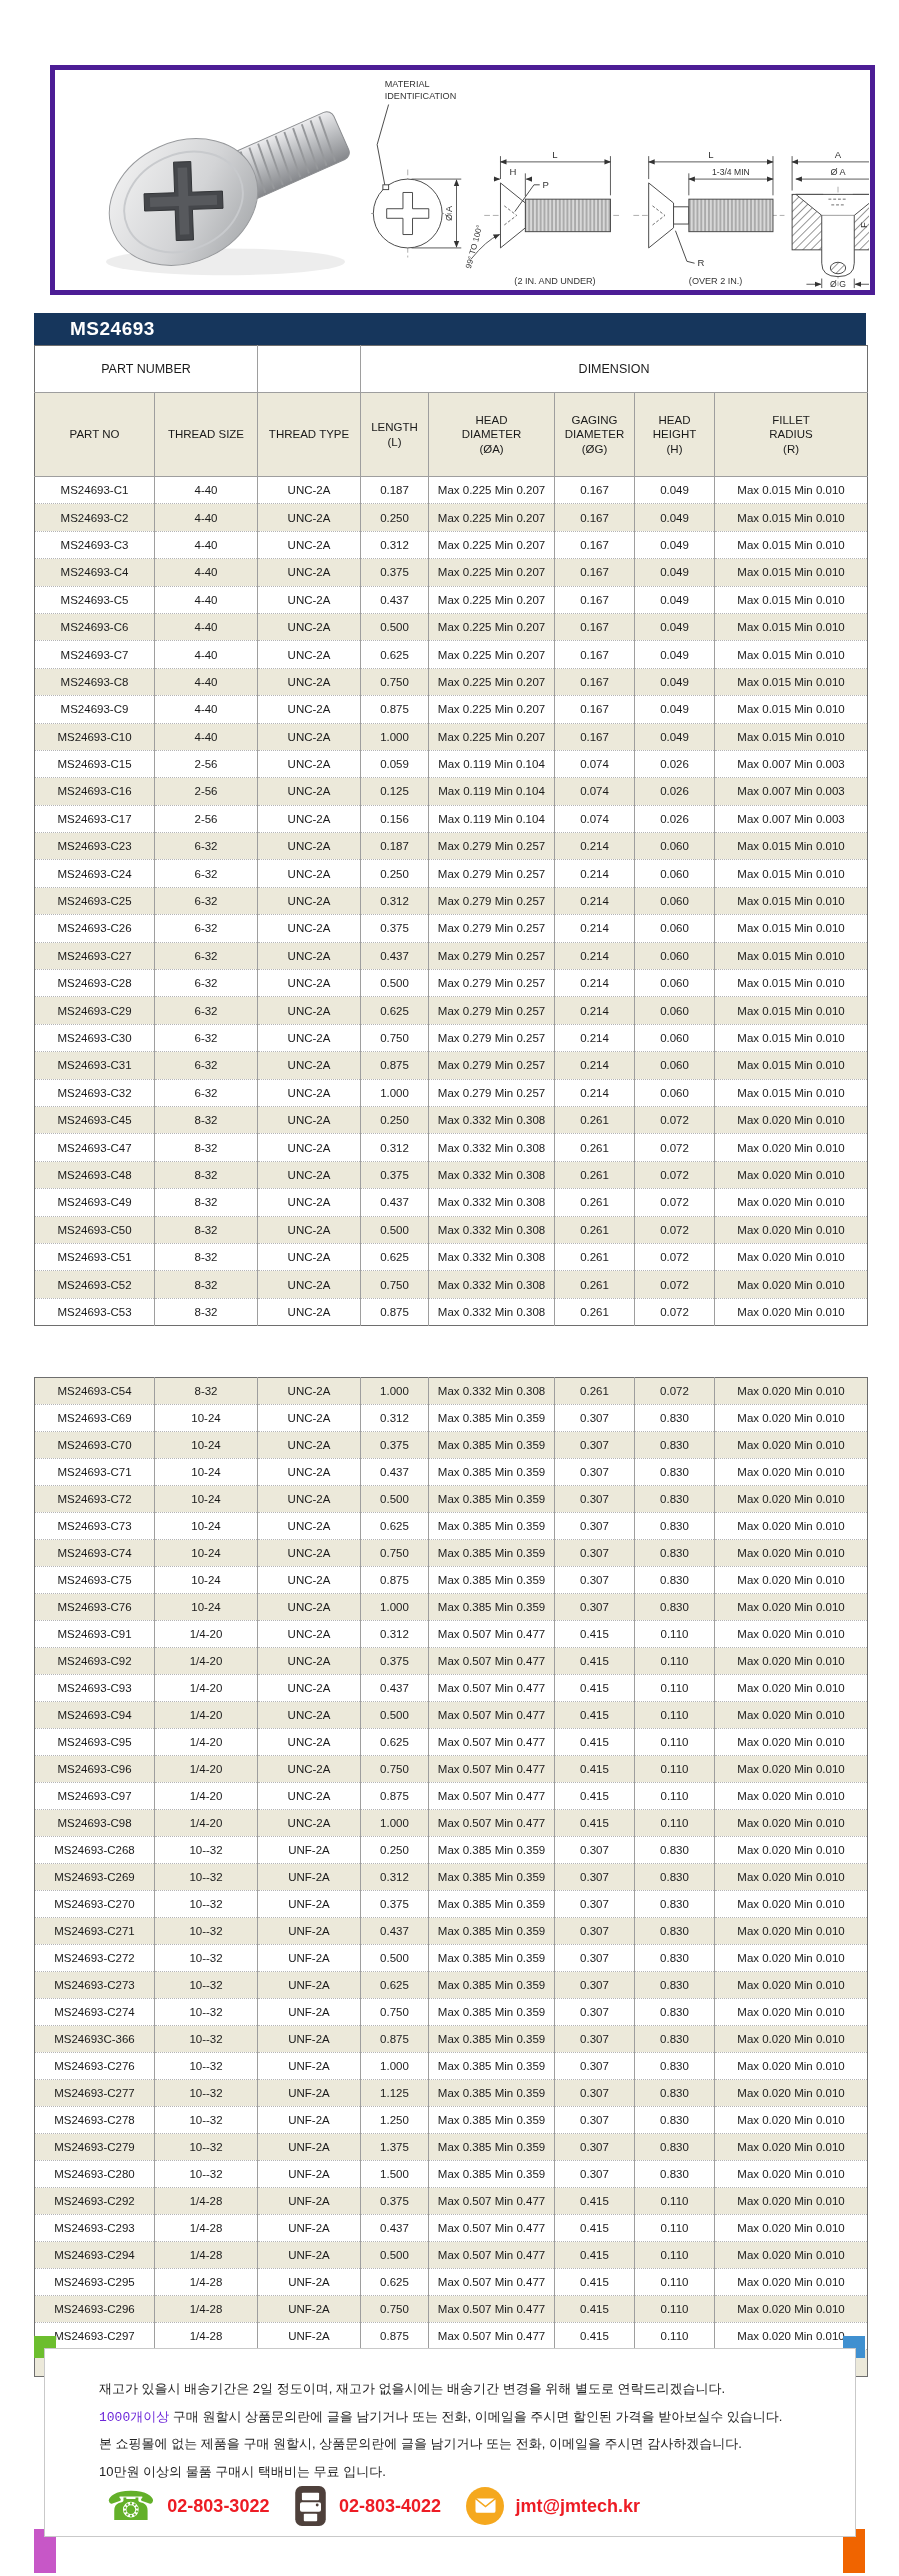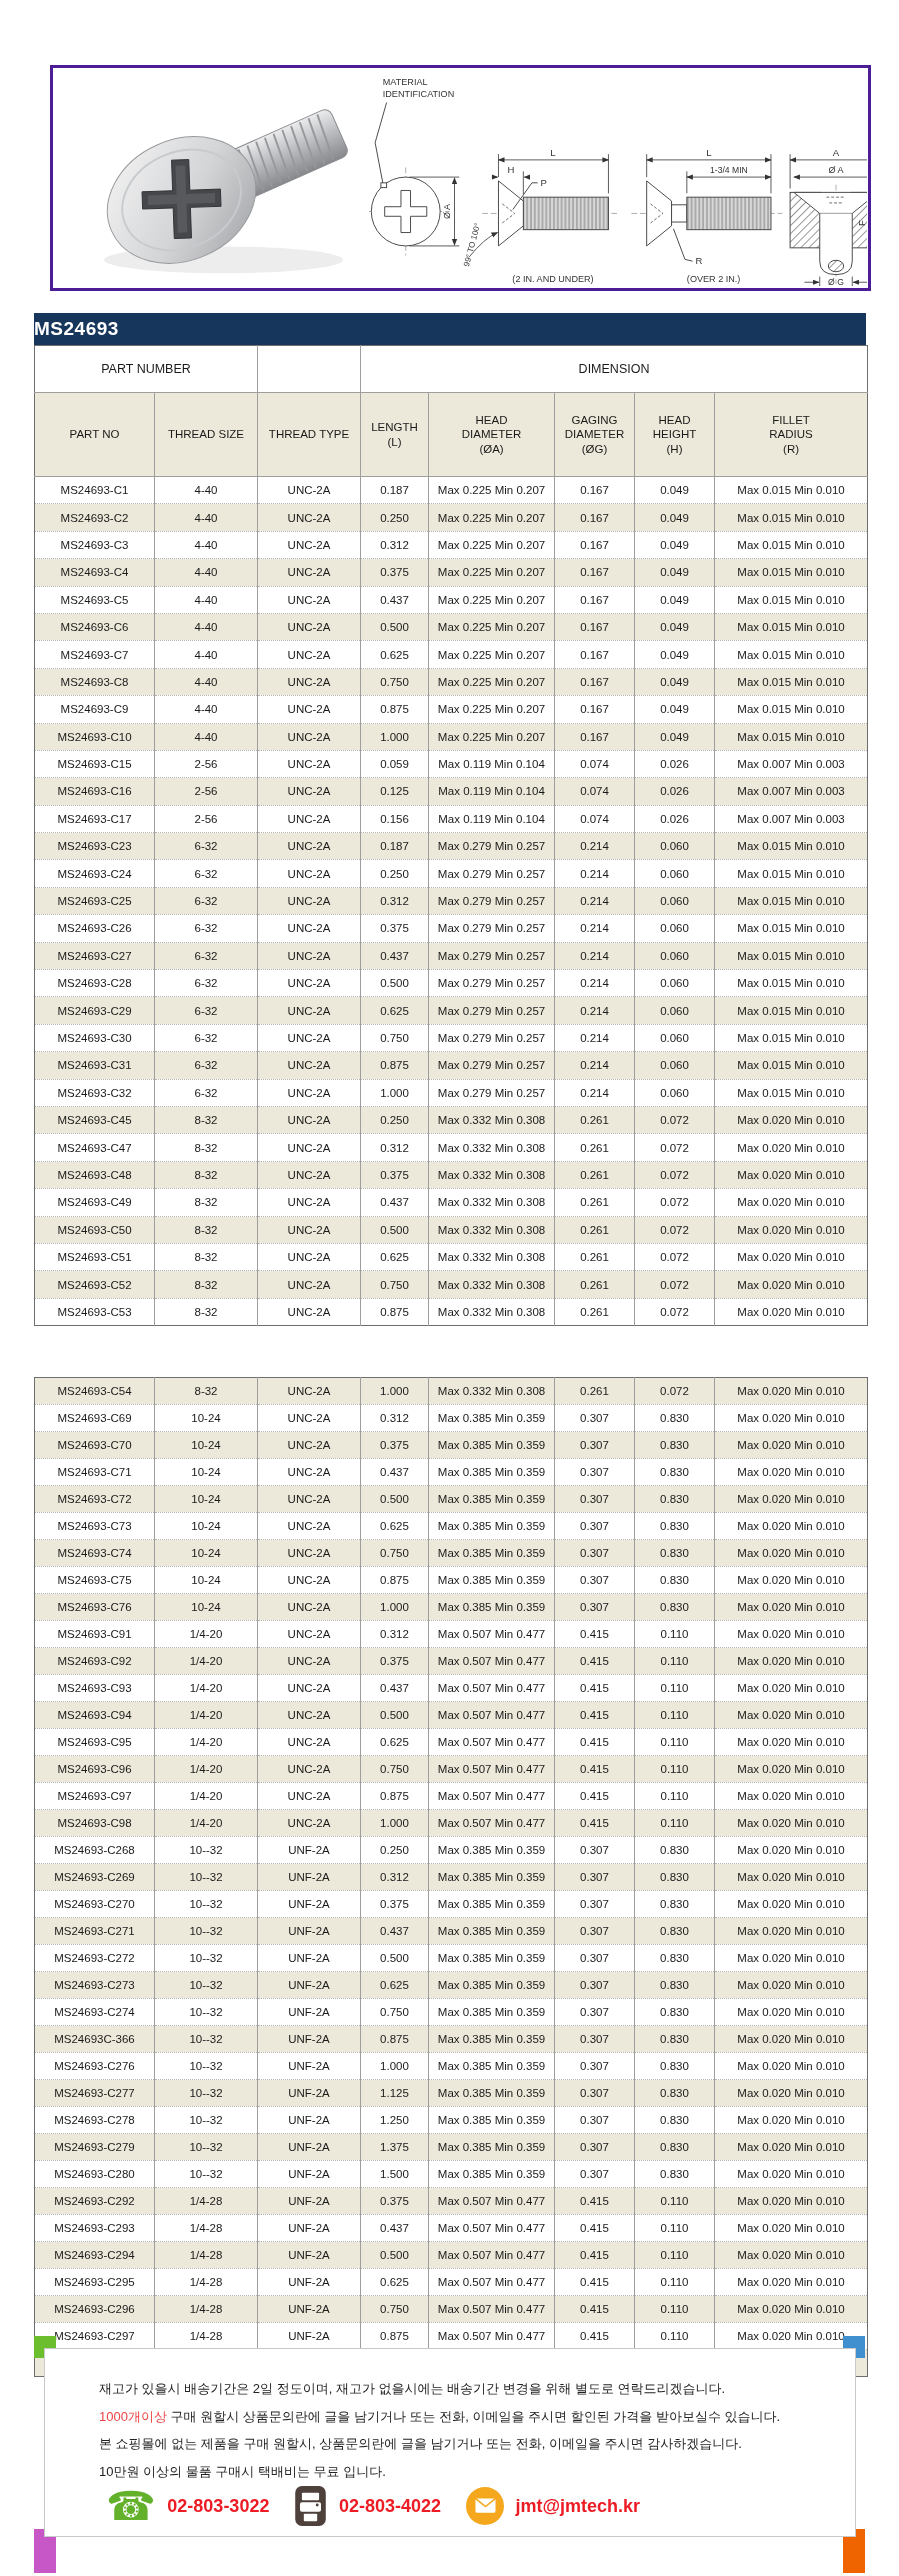--- a/index.html
+++ b/index.html
@@ -4,31 +4,31 @@
 <style>
   html,body { margin:0; padding:0; background:#ffffff; }
   .page {
     position:relative; width:900px; height:2576px; background:#fff;
     font-family:"Liberation Sans", sans-serif; overflow:hidden;
   }
 
   
   .hero {
     position:absolute; left:50px; top:65px; width:815px; height:220px;
-    border:3px solid #4c1d95; background:#fff;
+    border:5px solid #4c1d95; background:#fff;
   }
   .photo   { position:absolute; left:27px;  top:7.7px; }
   .drawing { position:absolute; left:316px; top:1.9px; }
   .drawing text { font-family:"Liberation Sans", sans-serif; fill:#333; }
 
   
   .title-bar {
     position:absolute; left:34px; top:313px; width:832px; height:32px;
     background:#16365C; color:#fff; font-size:19px; font-weight:bold;
-    line-height:32px; box-sizing:border-box; letter-spacing:0.5px;
+    line-height:32px; padding-left:36px; box-sizing:border-box; letter-spacing:0.5px;
   }
 
   
   .tables { position:absolute; left:34px; top:345px; width:832px; }
   table.spec { border-collapse:collapse; table-layout:fixed; width:832px;
     border:1.9px solid #6e6e6e; background:#fff; }
   table.spec th, table.spec td {
     border-left:1px solid #9e9e9e; padding:0; text-align:center; vertical-align:middle;
     font-weight:normal; color:#1a1a1a; overflow:hidden;
   }
@@ -49,21 +49,21 @@
     position:absolute; left:44px; top:2348px; width:812px; height:189px;
     background:#fff; border:1.9px solid #c9c9c9; box-sizing:border-box; z-index:2;
   }
   .corner { position:absolute; width:22px; z-index:1; }
   .corner.tl { left:34px;  top:2336px;  height:22px; background:#6CBE2E; }
   .corner.tr { left:843px; top:2336px;  height:22px; background:#4090D0; }
   .corner.bl { left:34px;  top:2529px;  height:44px; background:#C757C7; }
   .corner.br { left:843px; top:2529px;  height:44px; background:#F06400; }
   .footer-text { position:absolute; left:54px; top:31px; font-size:13px; color:#222; }
   .footer-text .line { margin-bottom:9.6px; white-space:nowrap; }
-  .red { color:#ef4444; }
+  .red { color:#6d28d9;font-family:Liberation Mono, monospace; }
   .contact-row {
     position:absolute; left:61px; top:136px; display:flex; align-items:center;
   }
   .contact-num { color:#ED1C24; font-size:18px; font-weight:bold; margin:0 25px 0 11.5px; }
   .contact-num.last { margin-right:2px; }
   .phone-glyph { font-size:40px; color:#63b02a; line-height:40px; }
   .email-circle { width:38px; height:38px; border-radius:50%; background:#F5A81E;
     display:flex; align-items:center; justify-content:center; }
 </style>
 </head>

